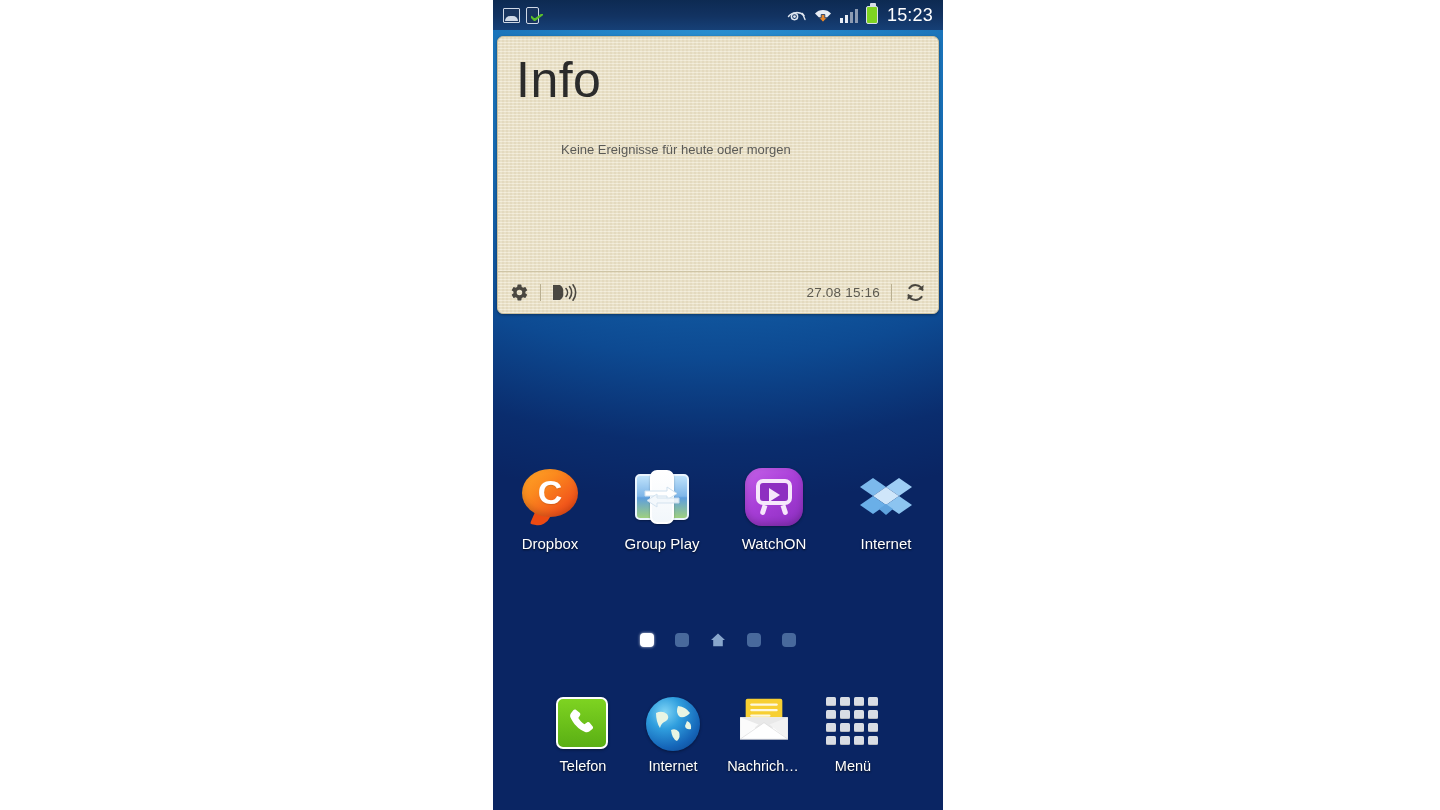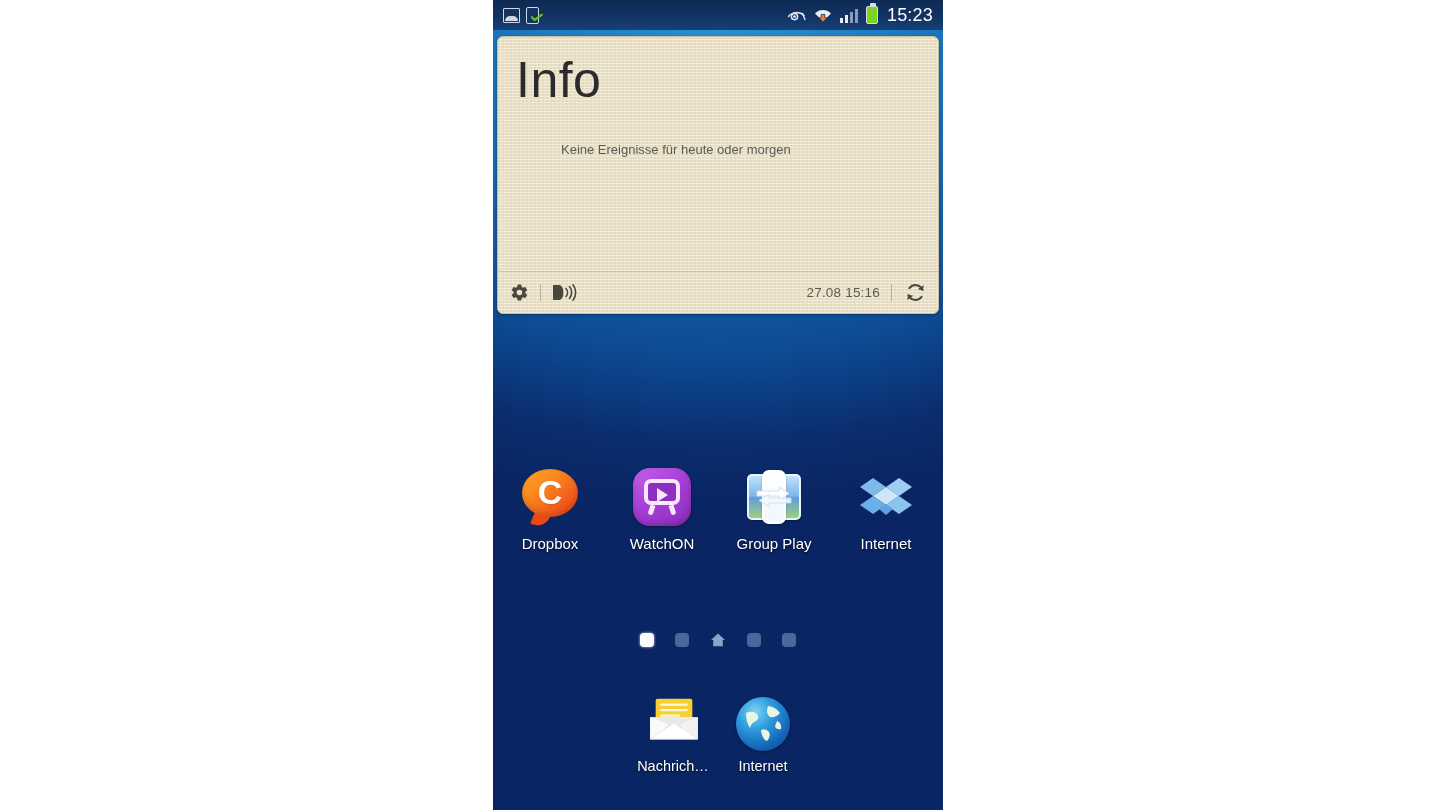--- a/index.html
+++ b/index.html
@@ -253,40 +253,40 @@
       <div class="app">
         <div class="app-icon ico-chaton">
           <span class="tail"></span>
           <span class="bub"></span>
           <span class="c">C</span>
         </div>
         <div class="app-label">Dropbox</div>
       </div>
 
       <div class="app">
-        <div class="app-icon ico-watchon">
-          <span class="tv"></span>
-          <span class="tri"></span>
-          <span class="lg lg1"></span>
-          <span class="lg lg2"></span>
-        </div>
-        <div class="app-label">WatchON</div>
-      </div>
-
-      <div class="app">
         <div class="app-icon ico-group">
           <span class="pane p1"></span>
           <span class="pane p2"></span>
           <span class="pane pc"></span>
           <svg class="arr" viewBox="0 0 38 22">
             <path d="M2 5 h22 v-4 l10 6.5 l-10 6.5 v-4 h-22 z" fill="#ffffff" stroke="#cfe0ee" stroke-width="1"></path>
             <path d="M36 17 h-22 v4 l-10 -6.5 l10 -6.5 v4 h22 z" fill="#f3f8fc" stroke="#cfe0ee" stroke-width="1" opacity="0.9"></path>
           </svg>
         </div>
         <div class="app-label">Group Play</div>
+      </div>
+
+      <div class="app">
+        <div class="app-icon ico-watchon">
+          <span class="tv"></span>
+          <span class="tri"></span>
+          <span class="lg lg1"></span>
+          <span class="lg lg2"></span>
+        </div>
+        <div class="app-label">WatchON</div>
       </div>
 
       <div class="app">
         <div class="app-icon ico-dropbox">
           <svg width="58" height="58" viewBox="0 0 58 58">
             <polygon points="16,10 29,19 16,28 3,19" fill="#7cb9ec"></polygon>
             <polygon points="42,10 55,19 42,28 29,19" fill="#9ecdf4"></polygon>
             <polygon points="16,28 29,19 42,28 29,37" fill="#cfe6fa"></polygon>
             <polygon points="3,19 16,28 3,37 16,46 29,37 16,28" fill="#6aaee6" opacity="0"></polygon>
             <polygon points="16,28 29,37 16,46 3,37" fill="#6aafe8"></polygon>
@@ -305,49 +305,82 @@
         <svg width="16" height="16" viewBox="0 0 16 16">
           <path d="M8 1.5 L15 8 h-2.2 v6.2 h-9.6 V8 H1 Z" fill="#8fadd2" opacity="0.95"></path>
         </svg>
       </span>
       <span class="dot"></span>
       <span class="dot"></span>
     </div>
 
     <div id="dock">
 
-
+      <div class="dock-item">
+        <div class="dock-icon">
+          <div class="ico-phone">
+            <svg width="36" height="36" viewBox="0 0 24 24" fill="#ffffff">
+              <path d="M6.6 2.5c-.5-.4-1.2-.3-1.6.2L3.3 4.8c-.6.8-.7 1.9-.3 2.8 1.9 4.3 5.4 7.8 9.7 9.7.9.4 2 .3 2.8-.3l2.1-1.7c.5-.4.6-1.1.2-1.6l-2-2.5c-.4-.5-1.1-.6-1.6-.3l-1.9 1.2c-1.7-1-3.1-2.4-4.1-4.1l1.2-1.9c.3-.5.2-1.2-.3-1.6Z"></path>
+            </svg>
+          </div>
+        </div>
+        <div class="dock-label">Telefon</div>
+      </div>
+
+
+      <div class="dock-item">
+        <div class="dock-icon">
+          <div class="ico-internet">
+            <svg width="54" height="54" viewBox="0 0 54 54">
+              <path d="M10 16 q6 -3 11 1 q3 4 -1 7 q-5 2 -6 7 q-4 -6 -4 -15 Z" fill="#e9f5e3"></path>
+              <path d="M25 33 q5 -2 8 2 q2 5 -2 9 q-5 -2 -6 -11 Z" fill="#e9f5e3"></path>
+              <path d="M32 9 q8 1 12 7 q-4 5 -10 4 q-5 -4 -2 -11 Z" fill="#e9f5e3"></path>
+              <path d="M41 24 q5 2 4 8 q-5 1 -6 -3 Z" fill="#e9f5e3"></path>
+            </svg>
+          </div>
+        </div>
+        <div class="dock-label">Internet</div>
+      </div>
 
       <div class="dock-item">
         <div class="dock-icon">
           <svg class="ico-mail" width="56" height="48" viewBox="0 0 56 48">
             <rect x="8" y="2" width="40" height="24" rx="2" fill="#f7cf32"></rect>
             <rect x="13" y="7" width="30" height="2.6" rx="1.3" fill="#ffffff" opacity=".85"></rect>
             <rect x="13" y="13" width="30" height="2.6" rx="1.3" fill="#ffffff" opacity=".85"></rect>
             <rect x="13" y="19" width="22" height="2.6" rx="1.3" fill="#ffffff" opacity=".85"></rect>
             <path d="M2 22 h52 v24 h-52 z" fill="#ffffff"></path>
             <path d="M2 22 L28 40 L54 22 Z" fill="#e9e9e9"></path>
             <path d="M2 46 L22 30 L2 22 Z" fill="#fbfbfb"></path>
             <path d="M54 46 L34 30 L54 22 Z" fill="#f2f2f2"></path>
             <path d="M2 46 L28 28 L54 46 Z" fill="#ffffff" stroke="#dcdcdc" stroke-width="0.8"></path>
           </svg>
         </div>
         <div class="dock-label">Nachrich…</div>
       </div>
 
       <div class="dock-item">
         <div class="dock-icon">
-          <div class="ico-internet">
-            <svg width="54" height="54" viewBox="0 0 54 54">
-              <path d="M10 16 q6 -3 11 1 q3 4 -1 7 q-5 2 -6 7 q-4 -6 -4 -15 Z" fill="#e9f5e3"></path>
-              <path d="M25 33 q5 -2 8 2 q2 5 -2 9 q-5 -2 -6 -11 Z" fill="#e9f5e3"></path>
-              <path d="M32 9 q8 1 12 7 q-4 5 -10 4 q-5 -4 -2 -11 Z" fill="#e9f5e3"></path>
-              <path d="M41 24 q5 2 4 8 q-5 1 -6 -3 Z" fill="#e9f5e3"></path>
-            </svg>
+          <div class="ico-menu">
+            <i></i>
+              <i></i>
+              <i></i>
+              <i></i>
+            <i></i>
+              <i></i>
+              <i></i>
+              <i></i>
+            <i></i>
+              <i></i>
+              <i></i>
+              <i></i>
+            <i></i>
+              <i></i>
+              <i></i>
+              <i></i>
           </div>
         </div>
-        <div class="dock-label">Internet</div>
-      </div>
-
+        <div class="dock-label">Menü</div>
+      </div>
     </div>
 
   </div>
 </div>
 
 </body></html>

